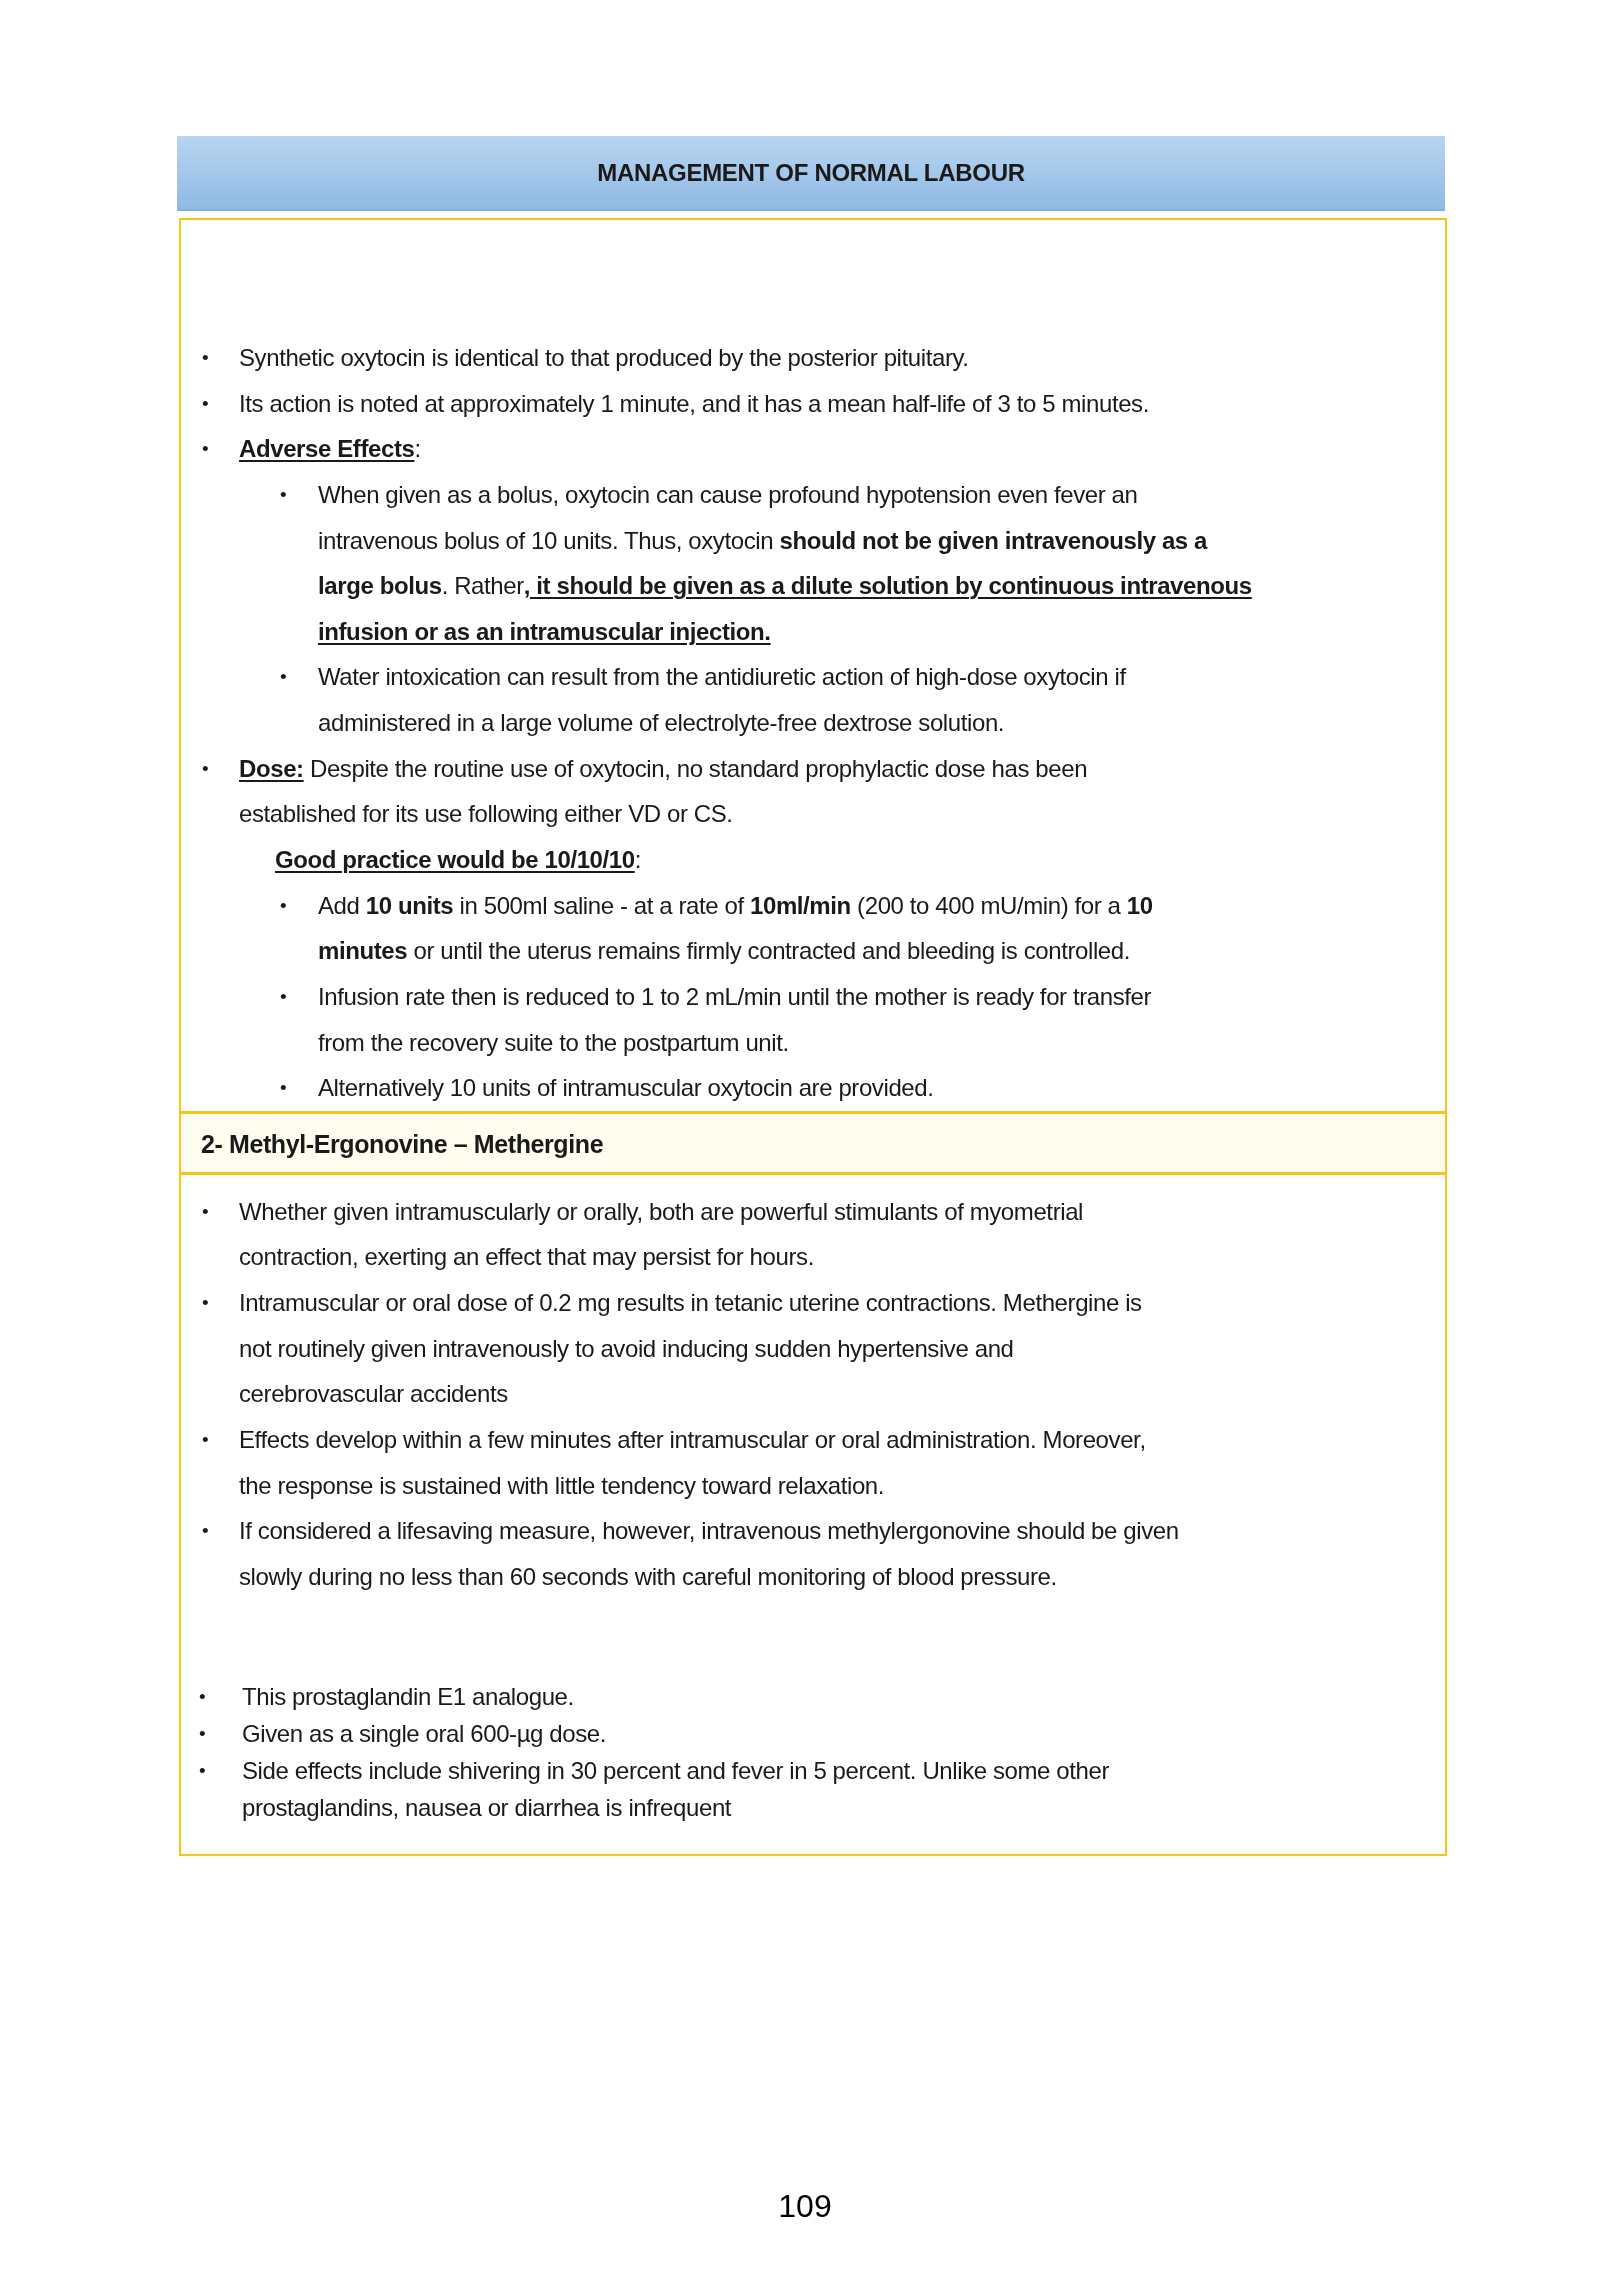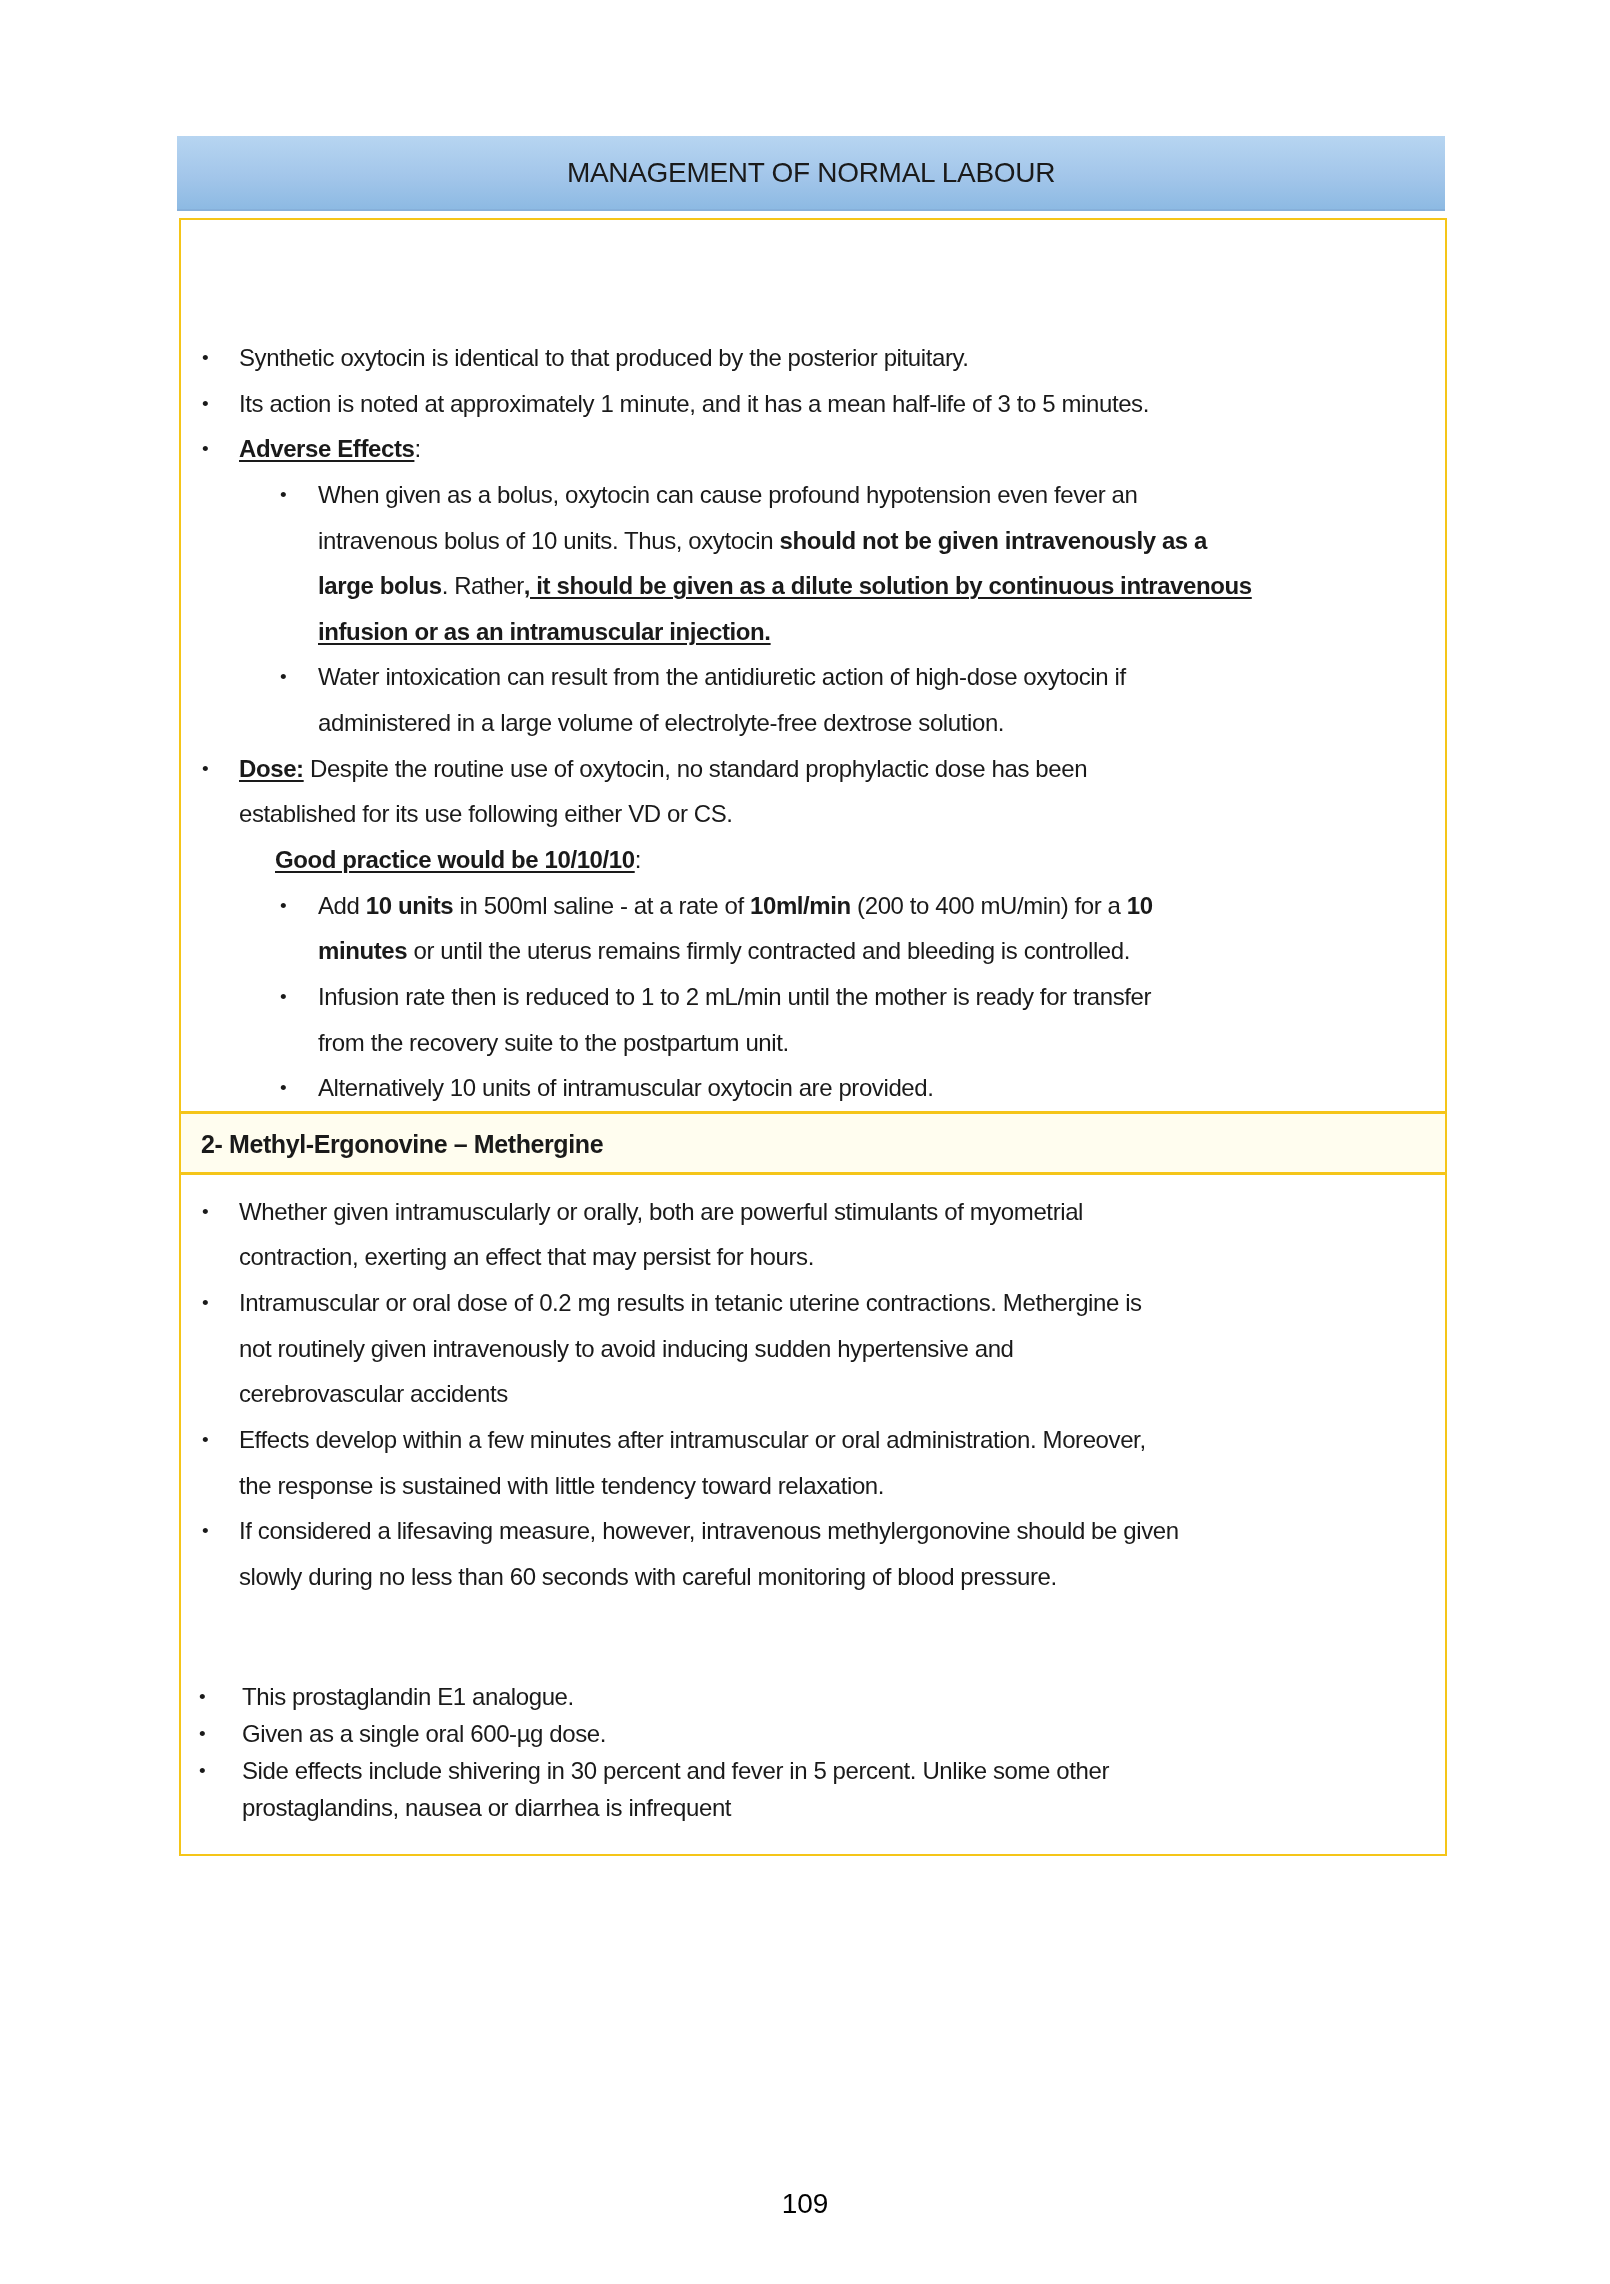--- a/index.html
+++ b/index.html
@@ -2,33 +2,33 @@
 <html style="font-size:15px"><head>
 <meta charset="utf-8">
 <style>
   html, body { margin:0; padding:0; background:#ffffff; }
   body { width:1610px; height:2285px; position:relative; overflow:hidden;
          font-family:"Liberation Sans", sans-serif; color:#1a1a1a; }
   .page-header { position:absolute; left:177px; top:136px; width:1268px; height:75px;
          background:linear-gradient(#b7d5f1 0%, #a3c6ea 55%, #8dbae3 100%);
          border-bottom:2.9px solid #86b0da; box-sizing:border-box;
          display:flex; align-items:center; justify-content:center; }
-  .page-header-title { font-weight:normal; font-size:28px; letter-spacing:-0.3px; color:#1a1a1a; }
+  .page-header-title { font-weight:bold; font-size:24px; letter-spacing:-0.3px; color:#1a1a1a; }
   .outer-box { position:absolute; left:179px; top:218px; width:1268px; height:1638px;
          border:2.9px solid #f5c518; box-sizing:border-box; background:#ffffff; }
   .sec-head { position:absolute; left:0; right:0; background:#fffdef;
          border-bottom:3.8px solid #f5c518; box-sizing:border-box; }
   .sec-head.with-top { border-top:3.8px solid #f5c518; }
   .sec-head-line { position:absolute; font-weight:bold; font-size:25px; letter-spacing:-0.4px; white-space:nowrap; }
   .line { position:absolute; font-size:24px; letter-spacing:-0.4px; white-space:nowrap; line-height:28.5px; }
   .bullet { position:absolute; font-size:19px; line-height:28.5px; }
   .b { font-weight:bold; }
   .u { text-decoration:underline; text-decoration-thickness:1.9px; text-underline-offset:2.9px; }
   .page-number { position:absolute; left:0; width:1610px; top:2188px; text-align:center;
-         font-size:28px; color:#000; font-family:"Liberation Sans", sans-serif; }
+         font-size:32px; color:#000; font-family:"Liberation Sans", sans-serif; }
 </style>
 </head>
 <body>
 
 <div class="page-header">
   <span class="page-header-title">MANAGEMENT OF NORMAL LABOUR</span>
 </div>
 
 <div class="outer-box" id="outer-box">
 

